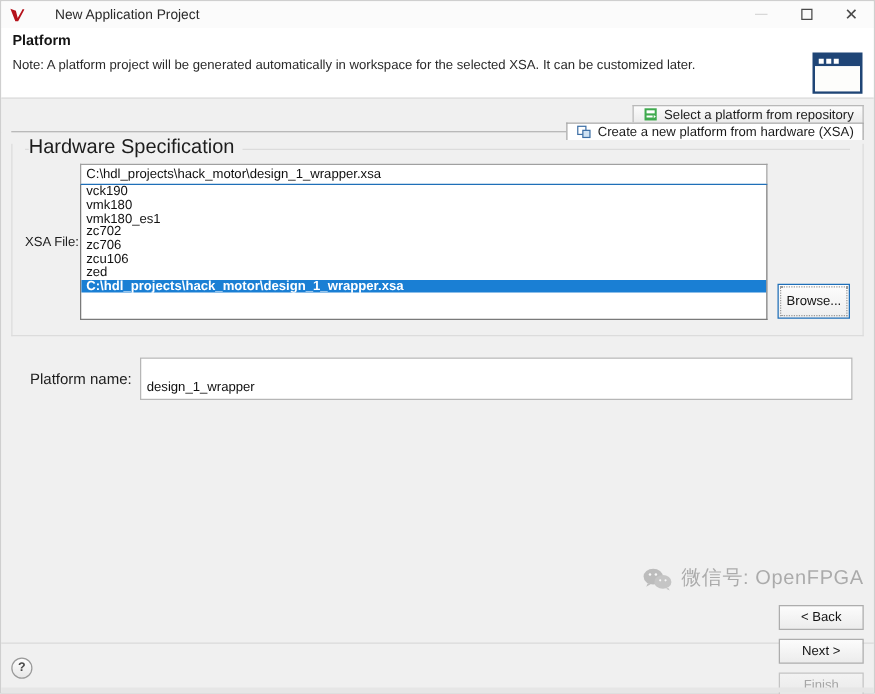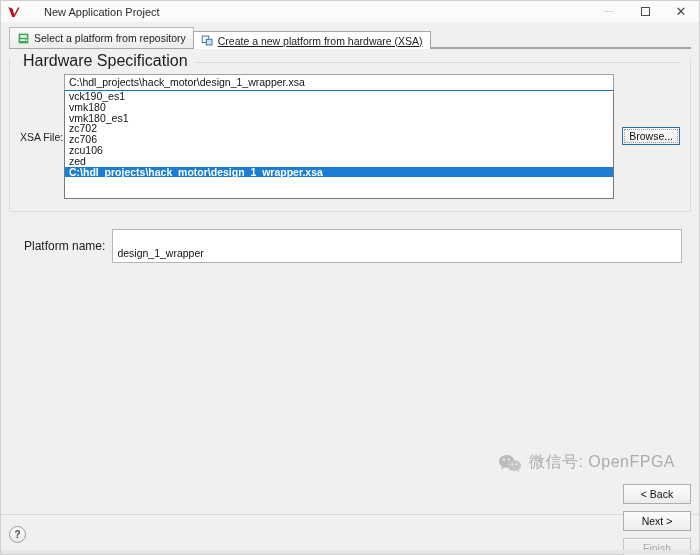--- a/index.html
+++ b/index.html
@@ -87,41 +87,41 @@
   .tabs-wrap {
     flex: 0 0 auto;
     background: #f0f0f0;
     padding: 5px 8px 0 8px;
   }
   .tabs {
     display: flex;
     align-items: flex-end;
     height: 22px;
     border-bottom: 1px solid #a6a6a6;
+    flex-direction: column;
   }
   .tab {
     height: 21px;
     display: flex; align-items: center; gap: 4px;
     padding: 0 7px;
     font-size: 10.5px;
     border: 1px solid #b9b9b9;
     border-bottom: none;
     background: linear-gradient(#fcfcfc, #ebebeb);
     color: #1b1b1b;
     position: relative;
     white-space: nowrap;
   }
   .tab + .tab { margin-left: -1px; }
   .tab.active {
     background: #ffffff;
     height: 18px;
     border-color: #a6a6a6;
     z-index: 2;
     margin-bottom: -1px;
-    text-decoration: underline;
   }
   .tab-filler {
     flex: 1;
     height: 21px;
     border-bottom: 1px solid #a6a6a6;
     margin-bottom: 0;
   }
   .tab-icon { width: 13px; height: 13px; display: block; flex: 0 0 auto; }
 
   
@@ -207,29 +207,30 @@
   }
 
   .browse-wrap {
     flex: 0 0 auto;
     margin-left: 8px;
     align-self: flex-start;
     margin-top: 53px;
   }
   .browse-btn {
     min-width: 44px;
-    height: 18px;
+    height: 28px;
     font-size: 10.5px;
     background: linear-gradient(#fdfdfd, #eeeeee);
     border: 1px solid #1f6fb8;
     outline: 1px dotted #9a9a9a;
     outline-offset: -3px;
     color: #111;
     display: flex; align-items: center; justify-content: center;
     padding: 0 6px;
+    margin-top: 43px;
   }
 
   .platform-row {
     display: flex;
     align-items: center;
     margin-top: 17px;
     padding: 0 9px 0 15px;
   }
   .platform-label {
     font-size: 12px;
@@ -245,21 +246,21 @@
     border: 1px solid #b6b6b6;
     font-size: 10.5px;
     line-height: 15px;
     padding: 16px 4px;
     color: #101010;
   }
 
   
   .watermark {
     position: absolute;
-    right: 24px;
+    right: 8px;
     bottom: 41px;
     display: flex;
     align-items: center;
     gap: 7px;
     opacity: 0.52;
     pointer-events: none;
   }
   .wm-logo { width: 24px; height: 20px; display:block; }
   .wm-text {
     font-size: 16px;
@@ -333,20 +334,32 @@
         </div>
       <div class="win-btn max">
           <span></span>
         </div>
       <div class="win-btn close">
           <span>✕</span>
         </div>
     </div>
   </div>
 
+  <div class="header">
+    <div class="header-title">Platform</div>
+    <div class="header-note">Note: A platform project will be generated automatically in workspace for the selected XSA. It can be customized later.</div>
+    <div class="header-graphic">
+      <div class="bar">
+        <i></i>
+          <i></i>
+          <i></i>
+      </div>
+      <div class="body"></div>
+    </div>
+  </div>
 
   <div class="tabs-wrap">
     <div class="tabs">
 
       <div class="tab">
         <svg class="tab-icon" viewBox="0 0 16 16">
           <rect x="2" y="2" width="12" height="12" fill="#3faa4e"></rect>
           <rect x="4" y="4" width="8" height="3" fill="#ffffff"></rect>
           <path d="M4 9 h6 v2 h-6 z" fill="#ffffff"></path>
           <path d="M11 8.5 l2.2 1.6 l-2.2 1.6 z" fill="#ffffff"></path>
@@ -375,21 +388,21 @@
         <div class="rule"></div>
       </div>
 
       <div class="field-row">
         <div class="field-label">XSA File:</div>
 
         <div class="combo-area">
           <div class="combo-shadow"></div>
           <div class="combo-text">C:\hdl_projects\hack_motor\design_1_wrapper.xsa</div>
           <div class="combo-list">
-            <div class="combo-item">vck190_es1</div>
+            <div class="combo-item">vck190</div>
             <div class="combo-item">vmk180</div>
             <div class="combo-item">vmk180_es1</div>
             <div class="combo-item">zc702</div>
             <div class="combo-item">zc706</div>
             <div class="combo-item">zcu106</div>
             <div class="combo-item">zed</div>
             <div class="combo-item selected">C:\hdl_projects\hack_motor\design_1_wrapper.xsa</div>
           </div>
         </div>
 

